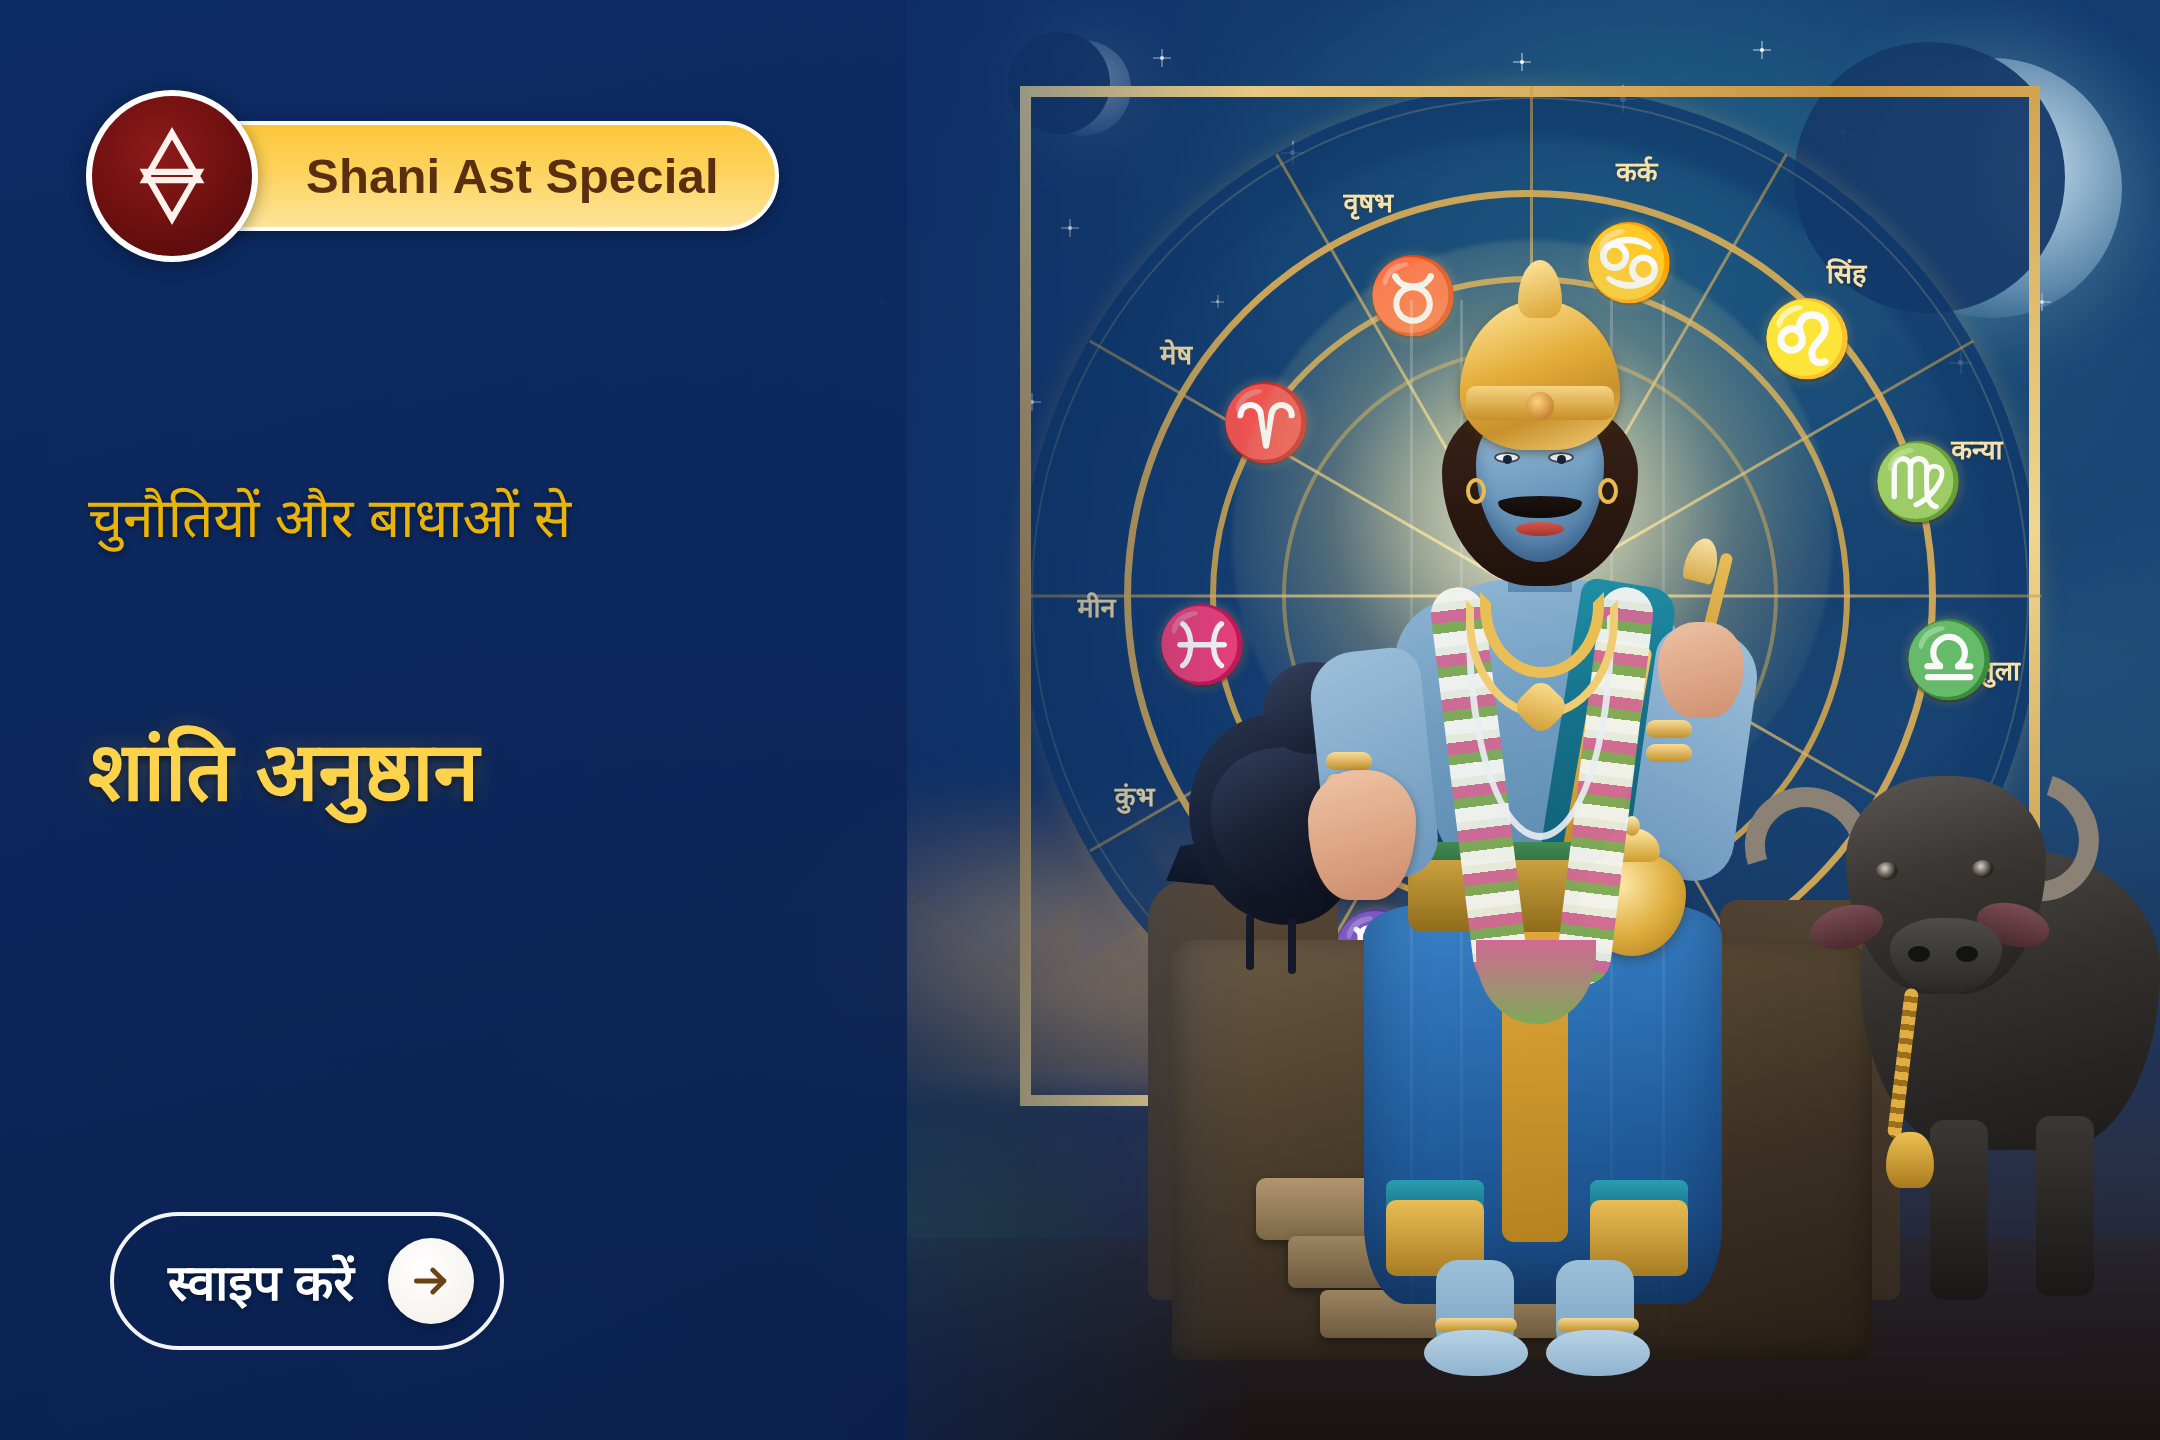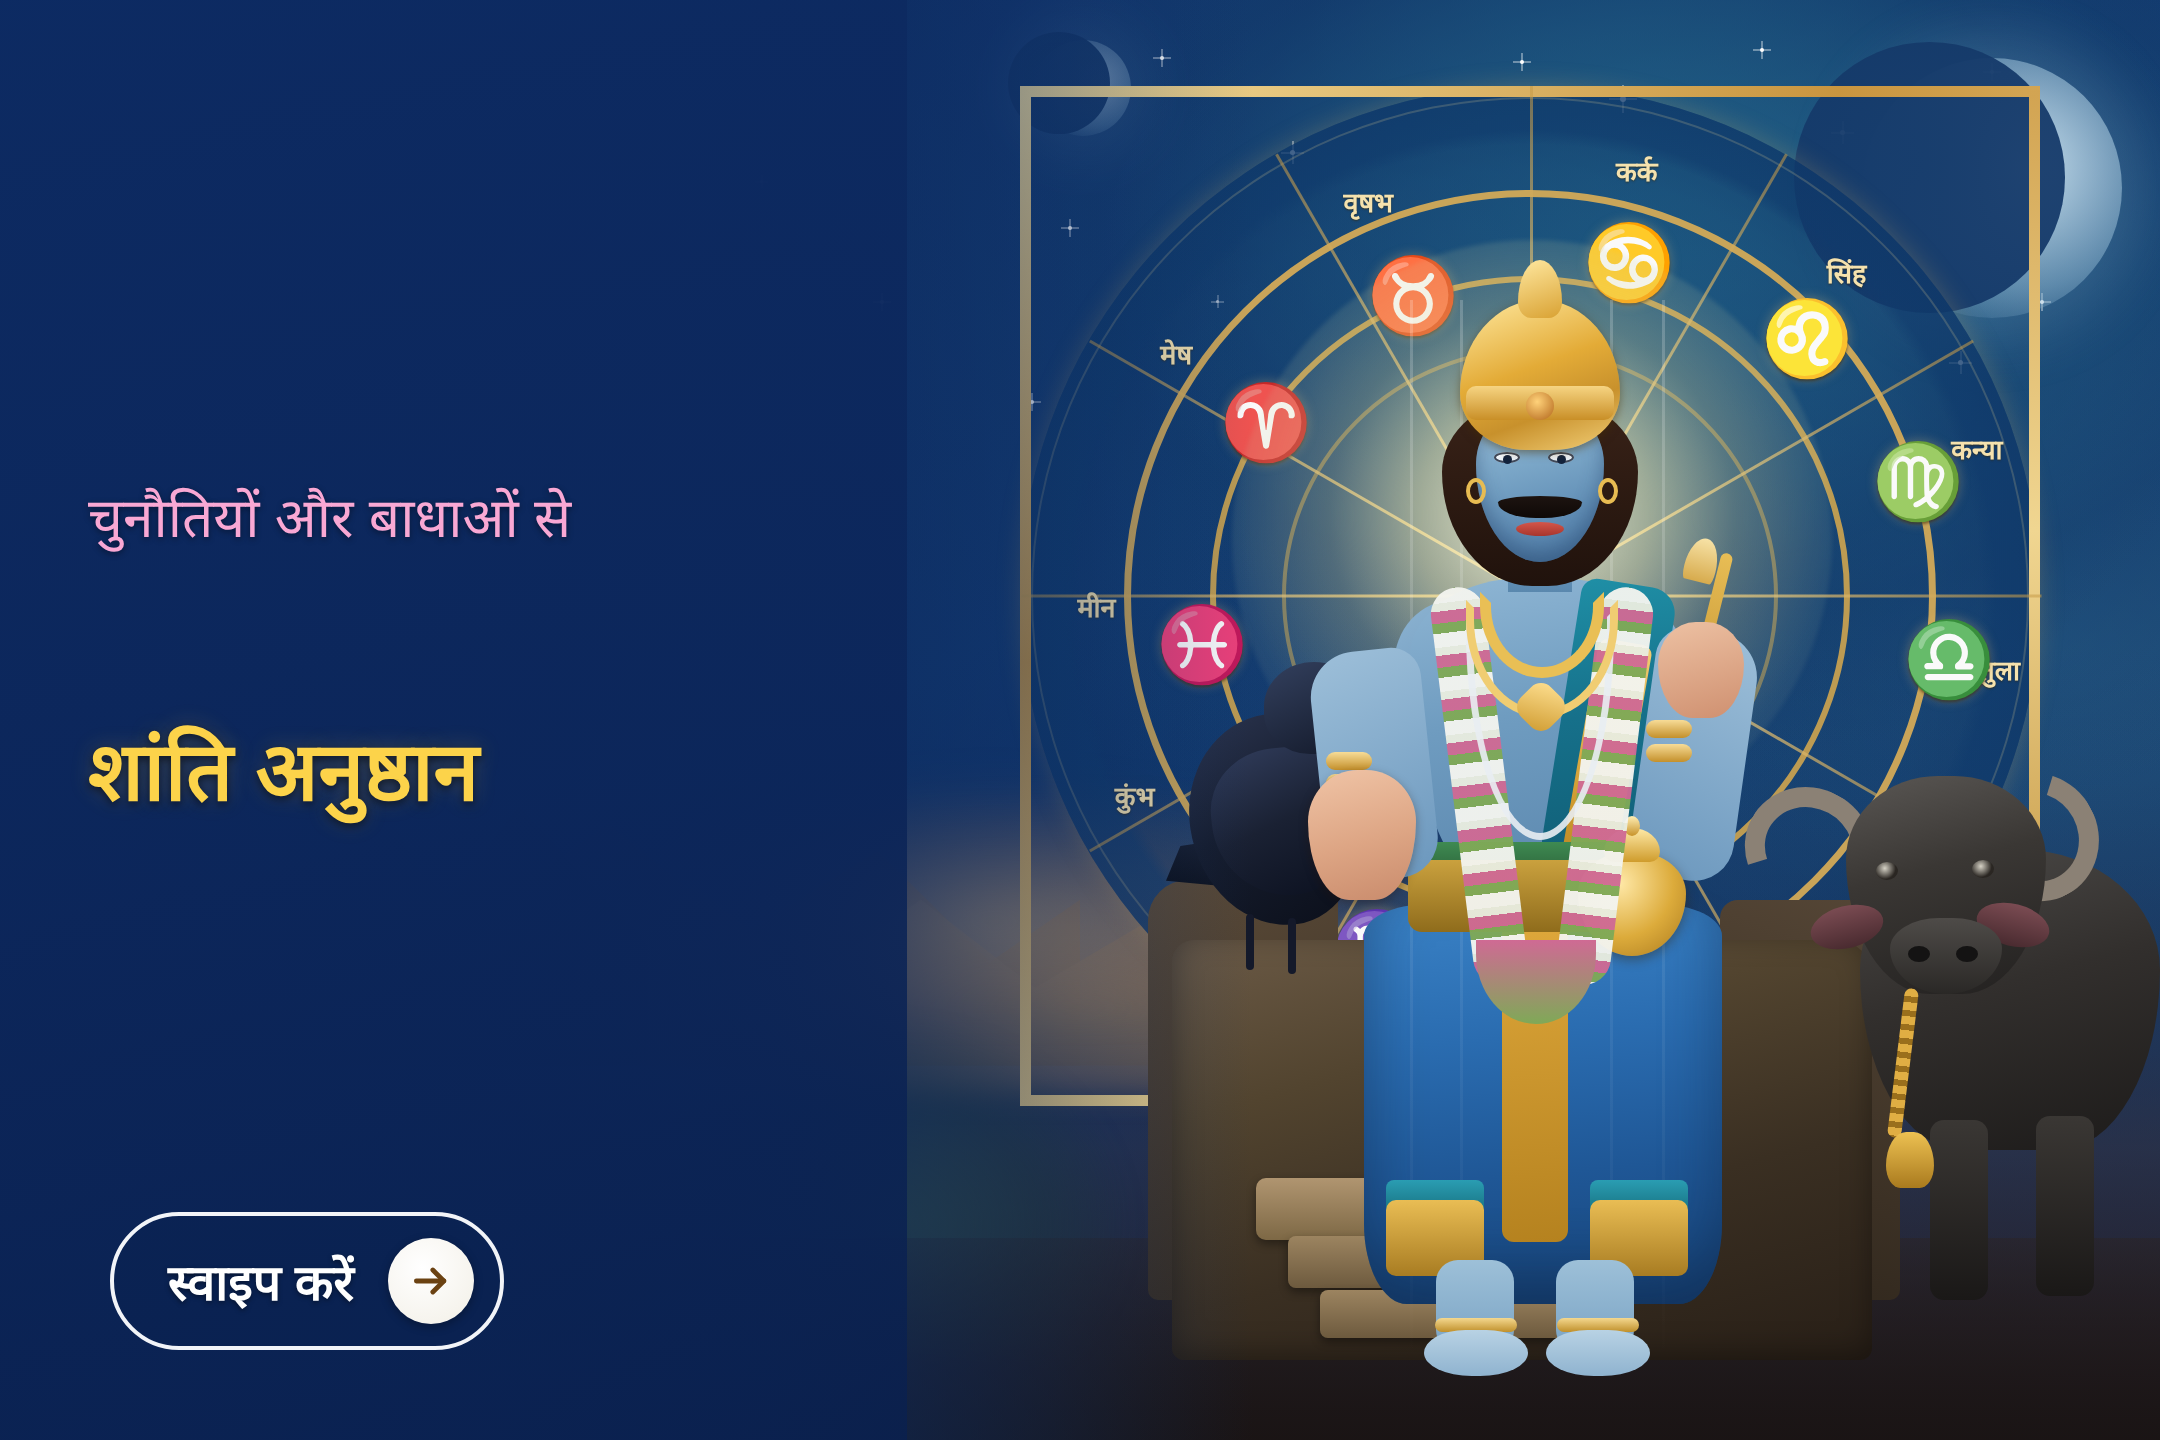--- a/index.html
+++ b/index.html
@@ -483,21 +483,21 @@
     border-radius:58px;
     box-shadow:0 4px 14px rgba(0,0,0,.28);
   }
   .badge-text {
     font-size:49px; font-weight:700; color:#5a2f10; letter-spacing:.2px;
     white-space:nowrap;
   }
 
   .subhead {
     position:absolute; left:88px; top:482px; width:700px;
-    color:#f9a8d4; font-size:55px; line-height:1.34; font-weight:500;
+    color:#eab308; font-size:55px; line-height:1.34; font-weight:500;
     text-shadow:0 2px 6px rgba(0,0,0,.45);
   }
   .headline {
     position:absolute; left:88px; top:720px; width:720px;
     color:#fcd34a; font-size:82px; line-height:1.27; font-weight:700;
     text-shadow:0 3px 8px rgba(0,0,0,.55), 0 0 22px rgba(250,200,70,.22);
   }
 
   .swipe {
     position:absolute; left:110px; top:1212px;
@@ -700,20 +700,31 @@
     <div class="d lips"></div>
     <div class="d crown"></div>
     <div class="d crown-band"></div>
     <div class="d crown-gem"></div>
     <div class="d crown-top"></div>
   </div>
 
   <div class="left-wash"></div>
   <div class="left-wash2"></div>
 
+  <div class="badge">
+    <div class="badge-circle">
+      <svg width="104" height="104" viewBox="0 0 100 100">
+        <polygon points="50,9 76,54 24,54" fill="none" stroke="#fdf1ec" stroke-width="6" stroke-linejoin="miter"></polygon>
+        <polygon points="50,91 24,46 76,46" fill="none" stroke="#fdf1ec" stroke-width="6" stroke-linejoin="miter"></polygon>
+      </svg>
+    </div>
+    <div class="badge-pill">
+      <span class="badge-text">Shani Ast Special</span>
+    </div>
+  </div>
 
   <div class="subhead">
     <div>चुनौतियों और बाधाओं से</div>
   </div>
 
   <div class="headline">
     <div>शांति अनुष्ठान</div>
   </div>
 
   <div class="swipe">

